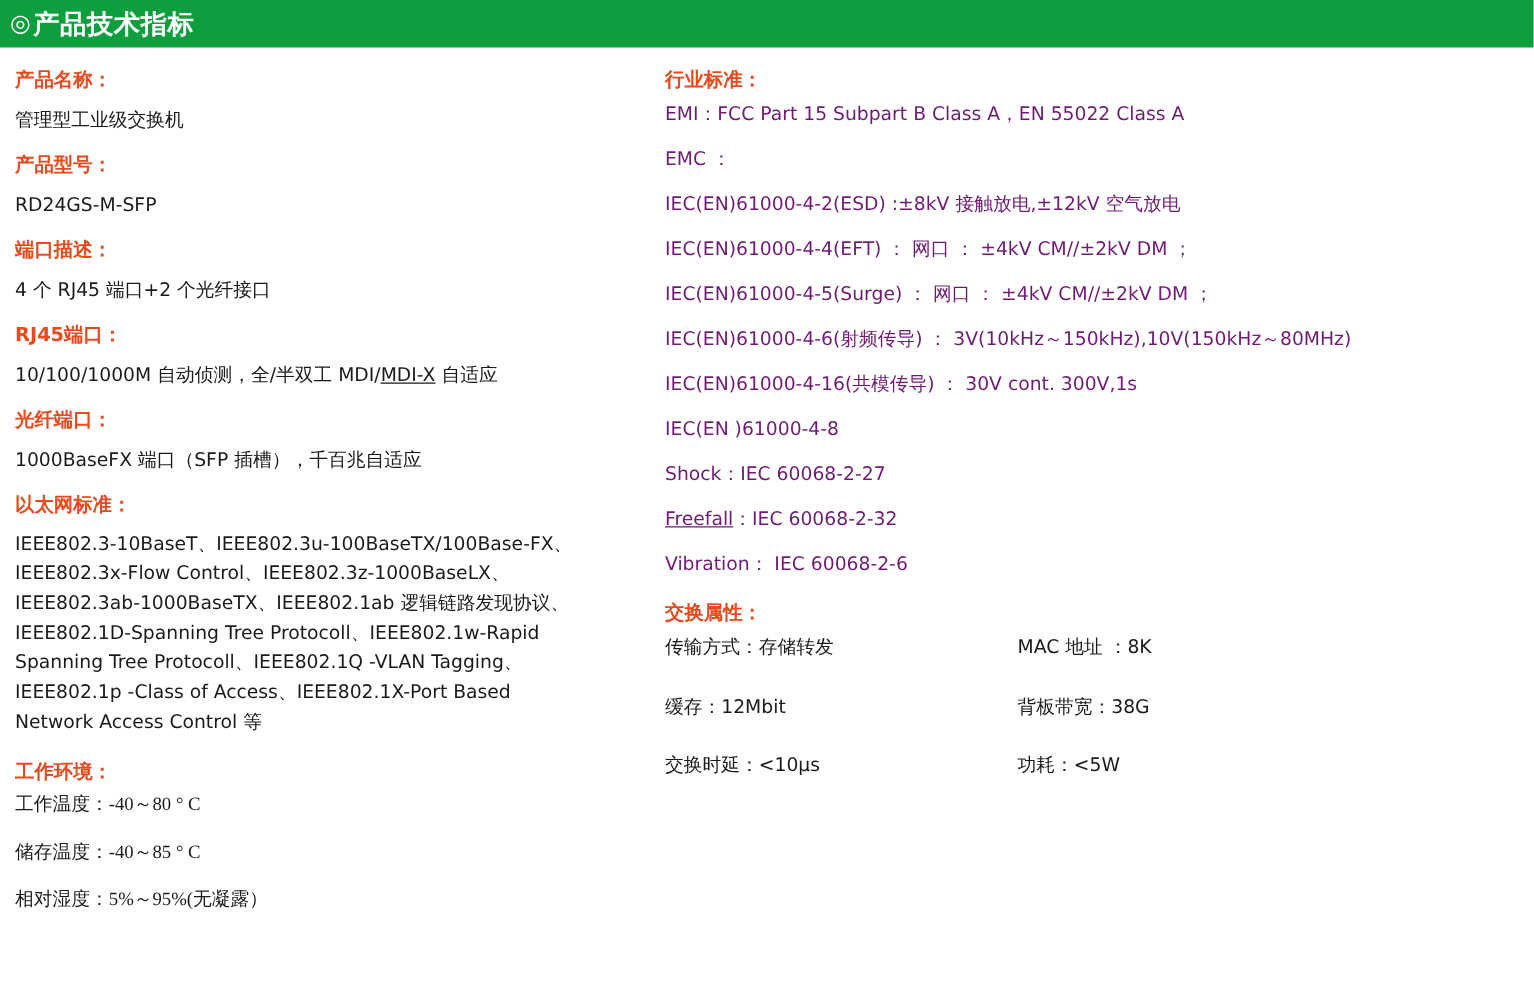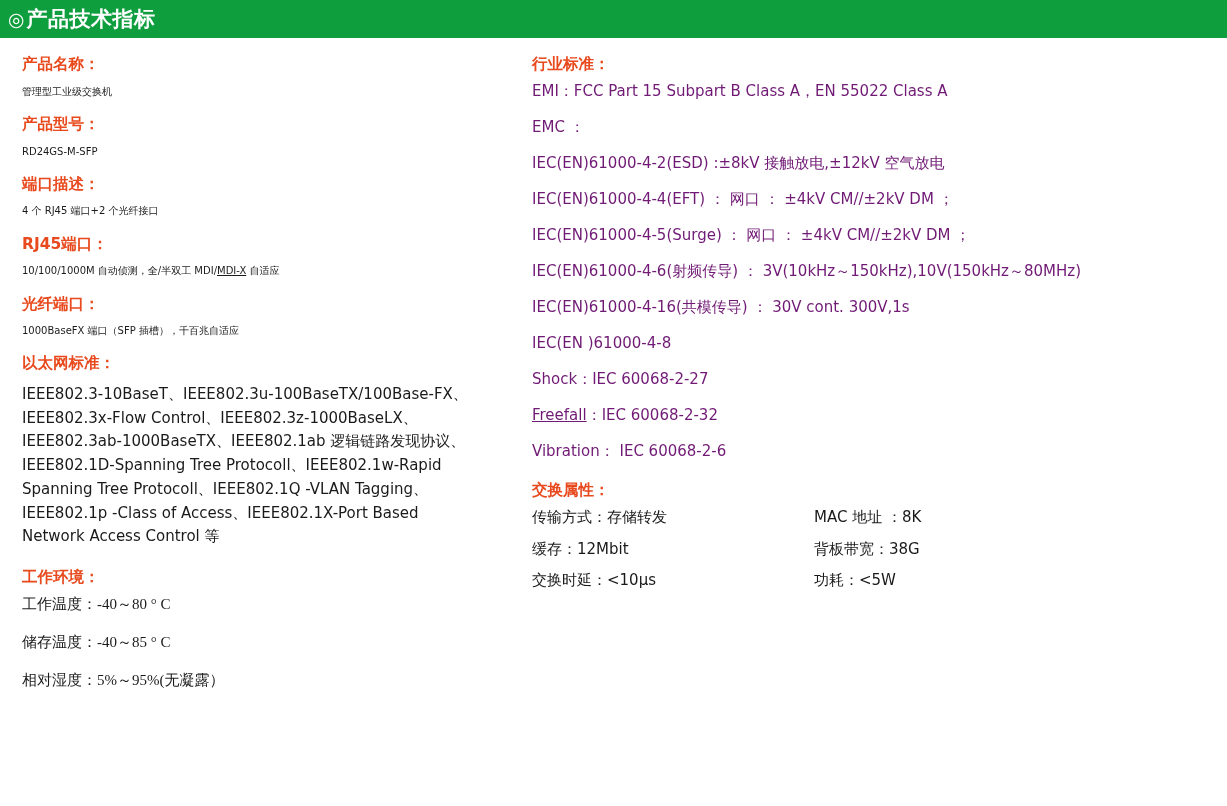--- a/index.html
+++ b/index.html
@@ -40,41 +40,41 @@
     font-weight: bold;
     letter-spacing: 0.5px;
     font-family: "DejaVu Sans", sans-serif;
   }
   .columns {
     display: flex;
     padding-top: 16px;
   }
   .col-left {
     width: 515px;
-    padding-left: 22px;
+    padding-left: 12px;
     box-sizing: border-box;
   }
   .col-right {
     width: 700px;
     padding-left: 17px;
     box-sizing: border-box;
   }
   .sec-title {
     color: #e8491d;
     font-weight: bold;
     font-size: 15.5px;
     font-family: "DejaVu Sans", sans-serif;
     margin: 0 0 8px 0;
     line-height: 1.4;
   }
   .sec-title.spaced {
     margin-top: 18px;
   }
   .body-text {
-    font-size: 10px;
+    font-size: 15px;
     line-height: 1.62;
     font-family: "DejaVu Sans", sans-serif;
     color: #1a1a1a;
     margin: 0 0 14px 0;
     white-space: pre-wrap;
   }
   .block-lines .line {
     font-size: 15px;
     line-height: 1.58;
     font-family: "DejaVu Sans", sans-serif;
@@ -87,21 +87,21 @@
     color: #701a75;
     margin-bottom: 21px;
     white-space: pre-wrap;
   }
   .underline {
     text-decoration: underline;
   }
   .attr-grid {
     display: grid;
     grid-template-columns: 282px auto;
-    row-gap: 15px;
+    row-gap: 31px;
     margin-top: 4px;
   }
   .attr-cell {
     font-size: 15px;
     font-family: "DejaVu Sans", sans-serif;
     color: #1a1a1a;
     line-height: 1.1;
   }
   .env-line {
     font-size: 15px;

